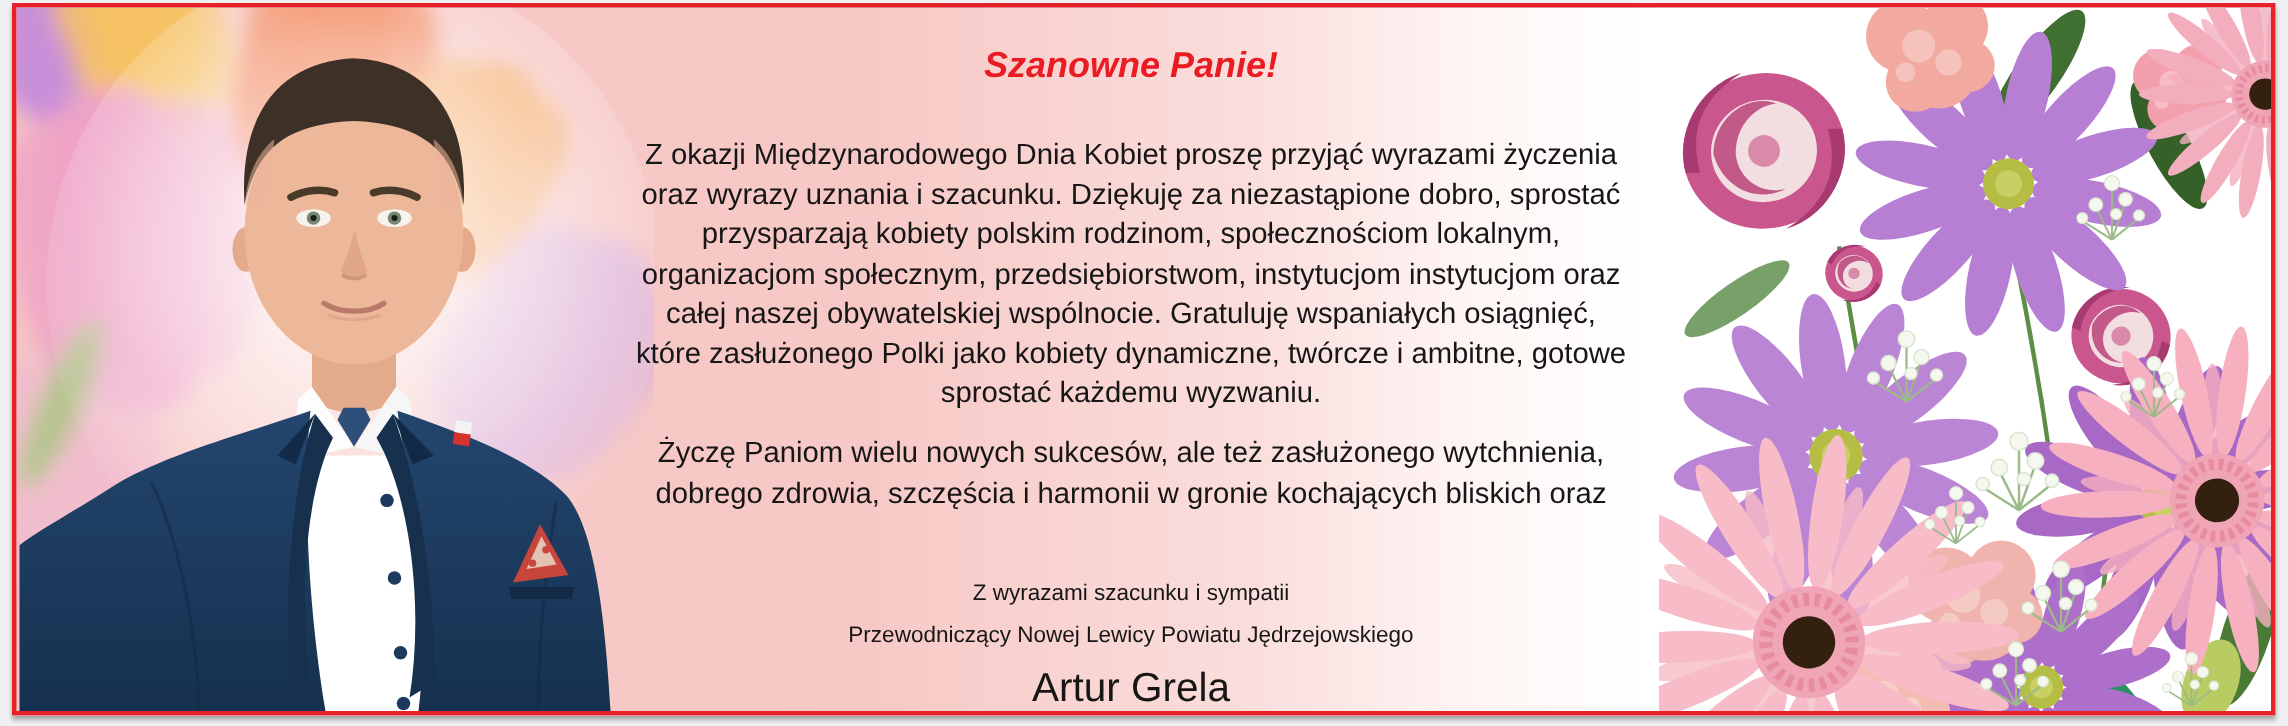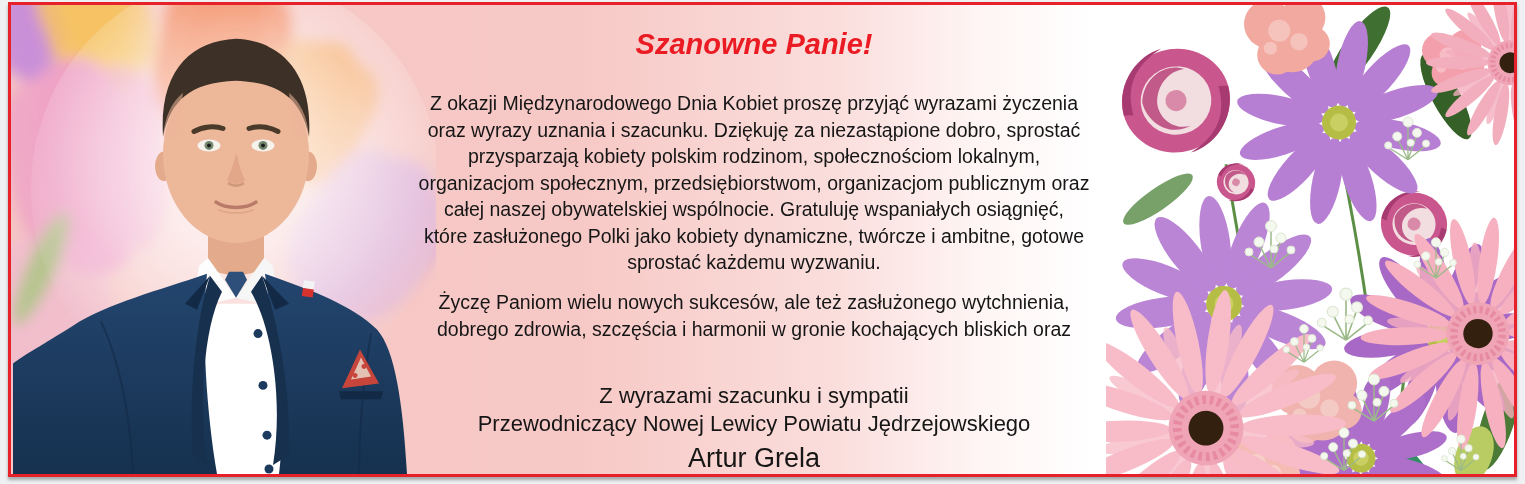--- a/index.html
+++ b/index.html
@@ -19,33 +19,33 @@
   .photo-left{position:absolute;left:0;top:0;width:425px;height:100%;}
   .photo-right{position:absolute;right:0;top:0;width:408px;height:100%;}
   .photo-left svg,.photo-right svg{display:block;width:100%;height:100%;}
 
   .content{
     position:absolute;left:382px;top:0;width:722px;height:100%;
     text-align:center;color:#161616;
   }
   .title{
     margin-top:20px;
-    font-size:29px;line-height:38px;
+    font-size:24px;line-height:38px;
     font-weight:bold;font-style:italic;
     color:#ea1b23;
   }
   .para1{margin-top:27px;}
   .para2{margin-top:13px;}
   .para1 .line,.para2 .line{
     font-size:19.5px;line-height:26.5px;
     white-space:nowrap;
   }
   .para2 .line{line-height:27.5px;}
   .signature{margin-top:38px;}
-  .sig-line{font-size:22px;line-height:28px;white-space:nowrap;}
+  .sig-line{font-size:15px;line-height:28px;white-space:nowrap;}
   .sig-name{font-size:27px;line-height:34px;margin-top:3px;}
 </style>
 </head>
 <body>
 
 <div class="card">
 
   <div class="photo-left">
     <svg viewBox="0 0 425 471" preserveAspectRatio="none">
       <defs>
@@ -327,21 +327,21 @@
     </svg>
   </div>
 
   <div class="content">
     <div class="title">Szanowne Panie!</div>
 
     <div class="para1">
       <div class="line">Z okazji Międzynarodowego Dnia Kobiet proszę przyjąć wyrazami życzenia</div>
       <div class="line">oraz wyrazy uznania i szacunku. Dziękuję za niezastąpione dobro, sprostać</div>
       <div class="line">przysparzają kobiety polskim rodzinom, społecznościom lokalnym,</div>
-      <div class="line">organizacjom społecznym, przedsiębiorstwom, organizacjom publicznym oraz</div>
+      <div class="line">organizacjom społecznym, przedsiębiorstwom, instytucjom instytucjom oraz</div>
       <div class="line">całej naszej obywatelskiej wspólnocie. Gratuluję wspaniałych osiągnięć,</div>
       <div class="line">które zasłużonego Polki jako kobiety dynamiczne, twórcze i ambitne, gotowe</div>
       <div class="line">sprostać każdemu wyzwaniu.</div>
     </div>
 
     <div class="para2">
       <div class="line">Życzę Paniom wielu nowych sukcesów, ale też zasłużonego wytchnienia,</div>
       <div class="line">dobrego zdrowia, szczęścia i harmonii w gronie kochających bliskich oraz</div>
     </div>
 

